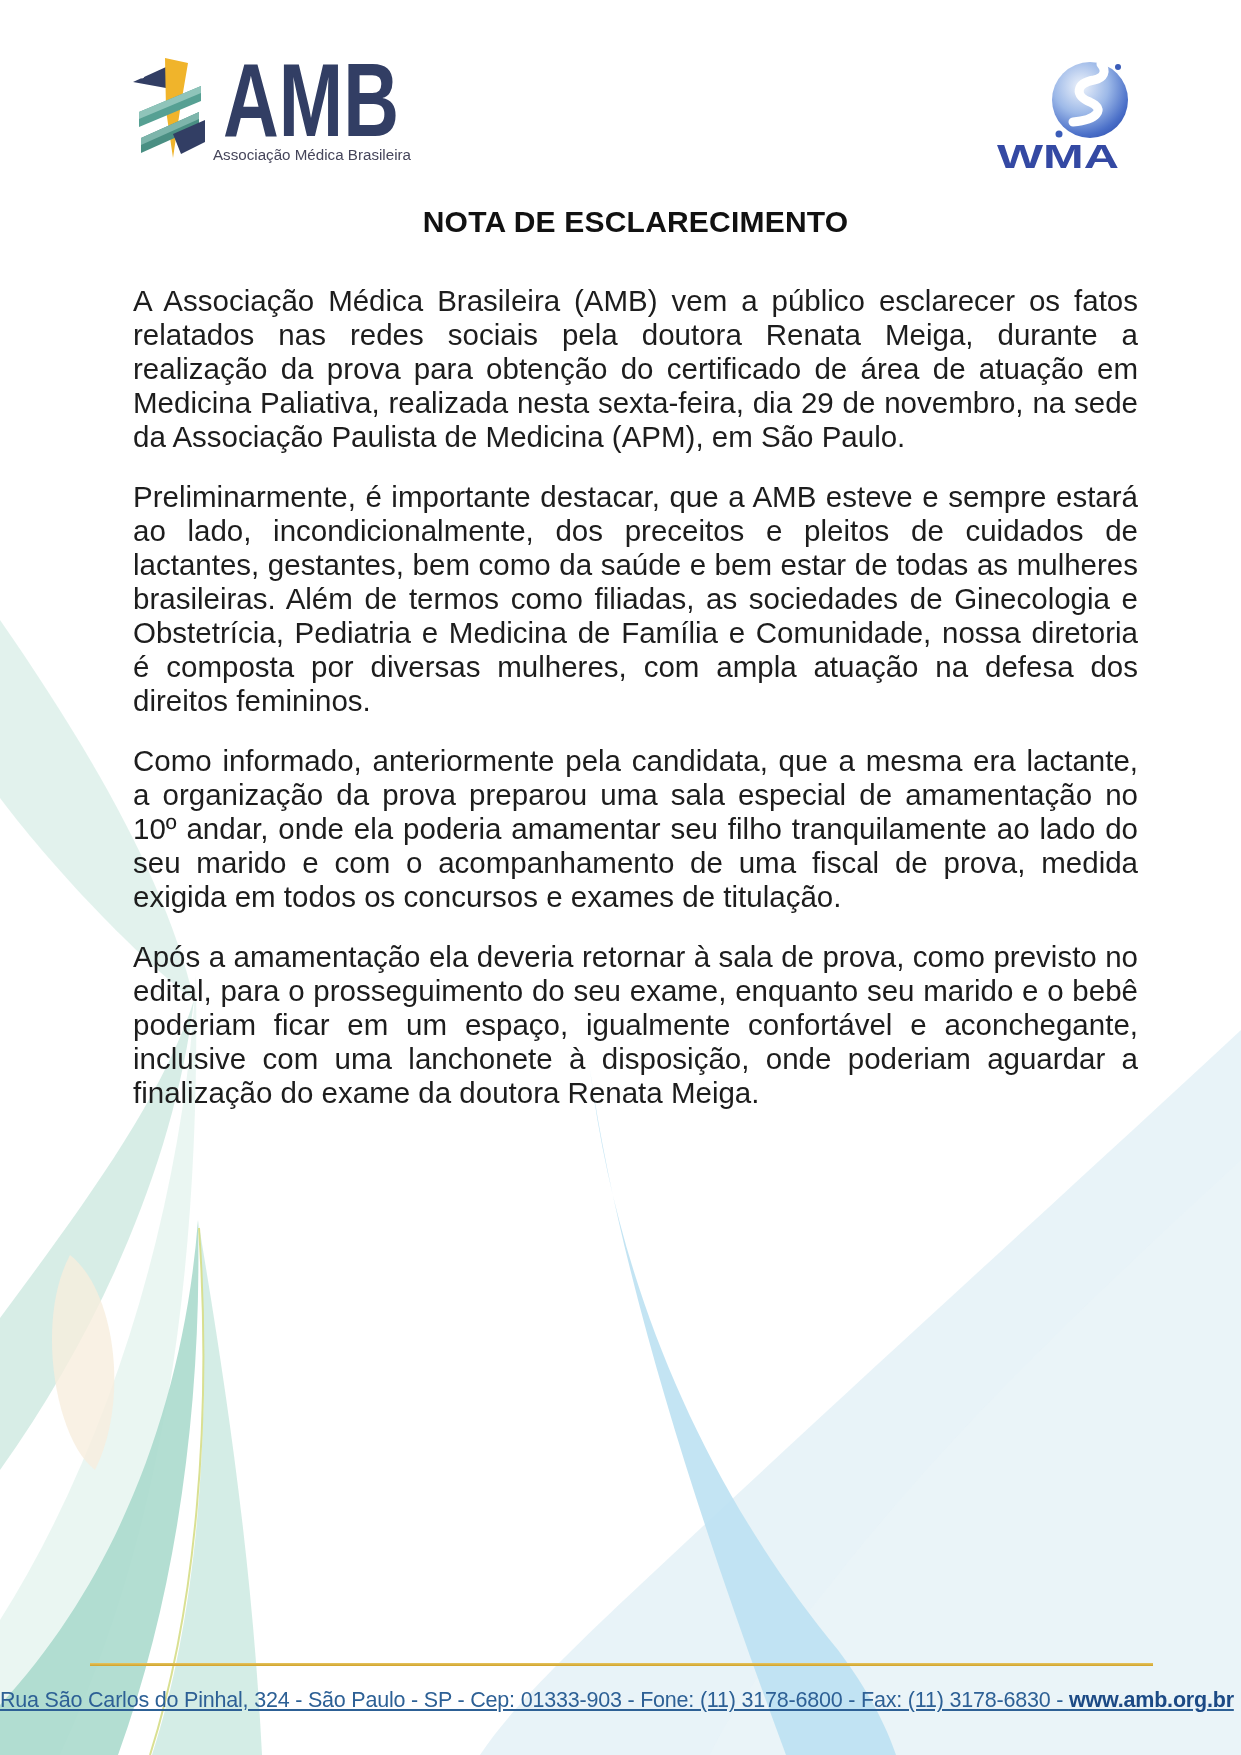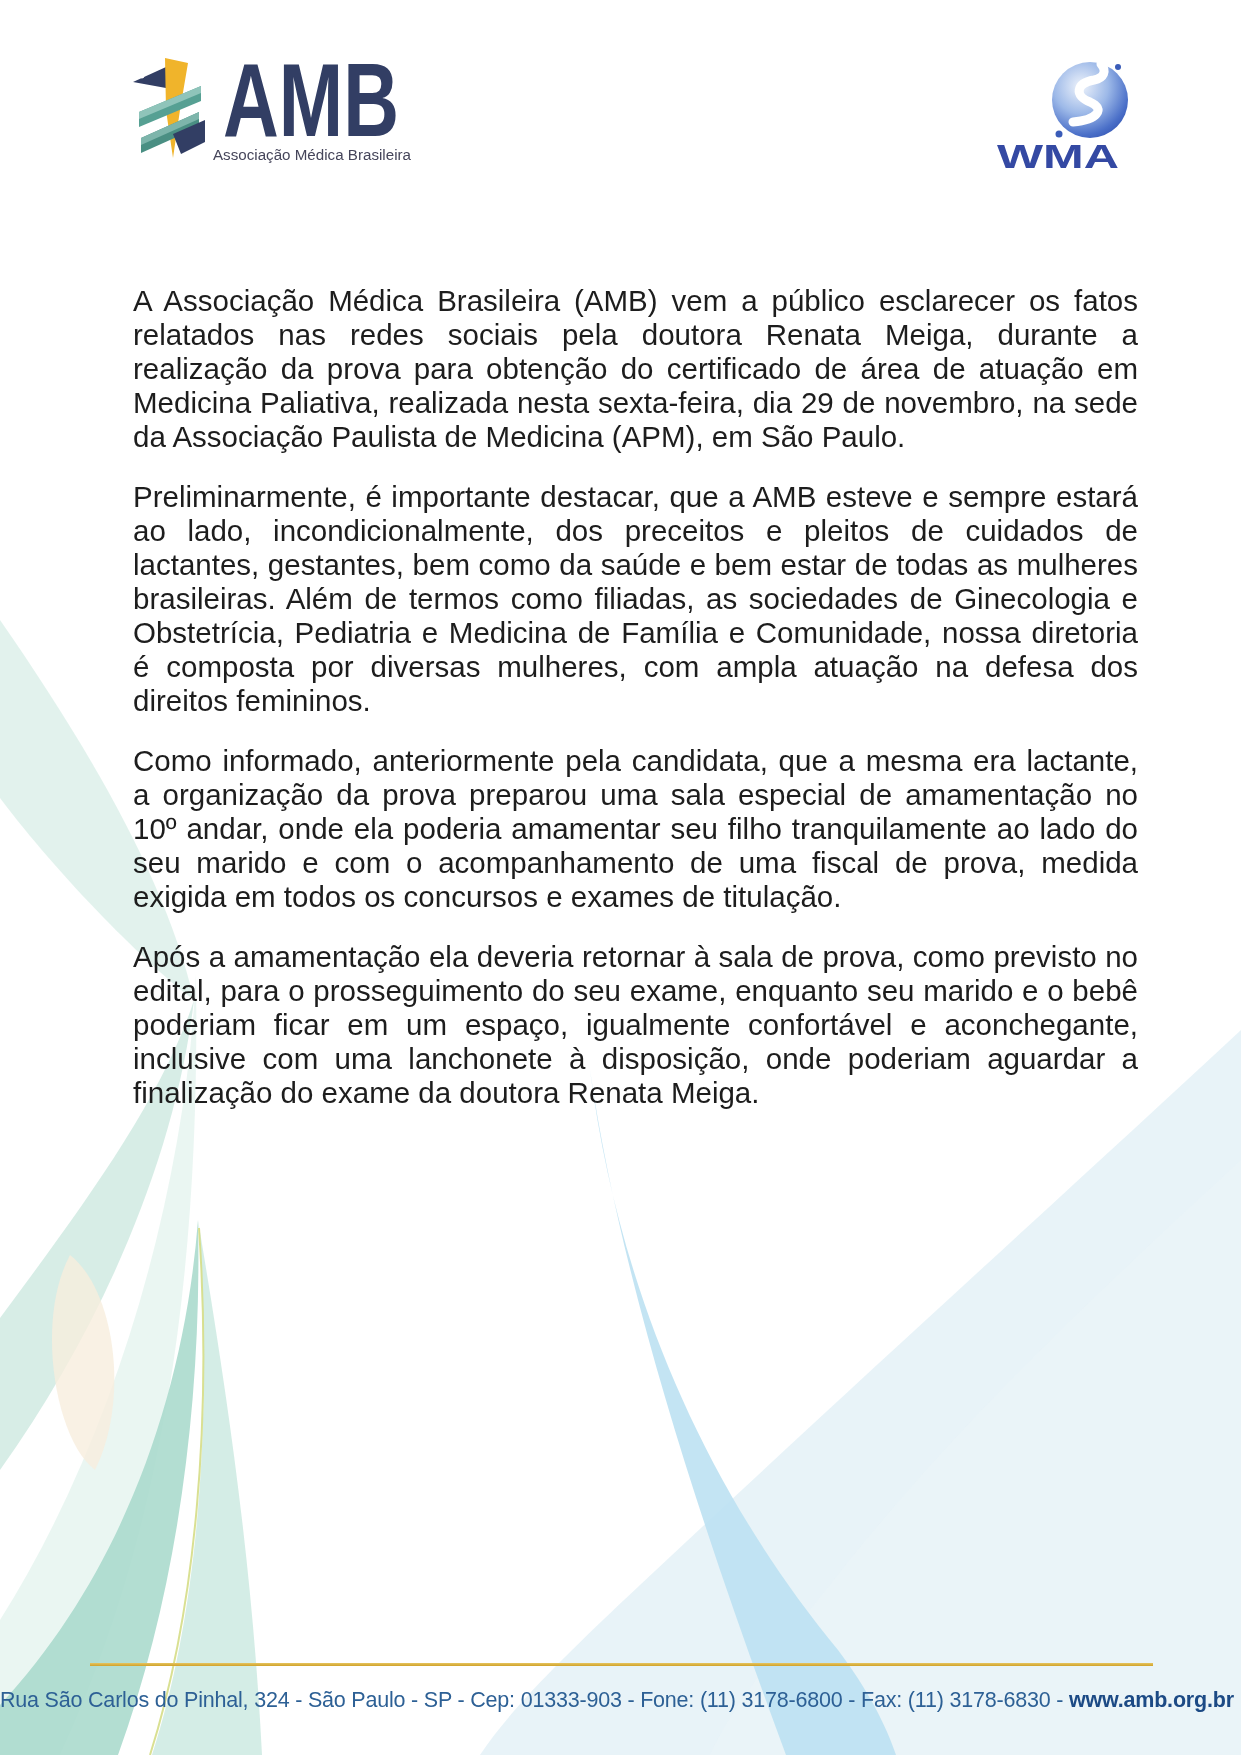--- a/index.html
+++ b/index.html
@@ -40,20 +40,21 @@
   .footer-rule{
     left:90px;top:1663px;width:1063px;height:3px;
     background:linear-gradient(#e6c45f,#cfa22a);
   }
   .footer-text{
     left:0;top:1688px;width:1093px;
     text-align:center;
     font-size:21.5px;color:#2d6095;
     letter-spacing:-0.2px;
     white-space:nowrap;
+    text-decoration:underline;
   }
   .footer-text .site{font-weight:700;color:#1c4a85;}
 </style>
 </head>
 <body>
 
 <div class="page">
 
   <svg class="watermarks" width="1241" height="1755" viewBox="0 0 1241 1755" aria-hidden="true">
 
@@ -106,20 +107,21 @@
     <g>
       <circle cx="93" cy="44" r="38" fill="url(#wmaGlobe)"></circle>
       <circle cx="62" cy="78" r="3.5" fill="#3a5cb8"></circle>
       <circle cx="121" cy="11" r="3" fill="#3a5cb8"></circle>
       <path d="M76,66 C100,64 109,53 93,46 C77,40 79,27 97,24 C107,22 110,15 104,8" fill="none" stroke="#ffffff" stroke-width="9" stroke-linecap="round"></path>
       <path d="M101,7 L111,3 M104,10 L113,9" fill="none" stroke="#ffffff" stroke-width="2.5" stroke-linecap="round"></path>
     </g>
     <text x="61" y="112" font-size="34" font-weight="bold" fill="#3449a3" text-anchor="middle" textLength="122" lengthAdjust="spacingAndGlyphs">WMA</text>
   </svg>
 
+  <div class="layer doc-title">NOTA DE ESCLARECIMENTO</div>
 
   <main class="layer doc-body">
     <p>A Associação Médica Brasileira (AMB) vem a público esclarecer os fatos relatados nas redes sociais pela doutora Renata Meiga, durante a realização da prova para obtenção do certificado de área de atuação em Medicina Paliativa, realizada nesta sexta-feira, dia 29 de novembro, na sede da Associação Paulista de Medicina (APM), em São Paulo.</p>
     <p>Preliminarmente, é importante destacar, que a AMB esteve e sempre estará ao lado, incondicionalmente, dos preceitos e pleitos de cuidados de lactantes, gestantes, bem como da saúde e bem estar de todas as mulheres brasileiras. Além de termos como filiadas, as sociedades de Ginecologia e Obstetrícia, Pediatria e Medicina de Família e Comunidade, nossa diretoria é composta por diversas mulheres, com ampla atuação na defesa dos direitos femininos.</p>
     <p>Como informado, anteriormente pela candidata, que a mesma era lactante, a organização da prova preparou uma sala especial de amamentação no 10º andar, onde ela poderia amamentar seu filho tranquilamente ao lado do seu marido e com o acompanhamento de uma fiscal de prova, medida exigida em todos os concursos e exames de titulação.</p>
     <p>Após a amamentação ela deveria retornar à sala de prova, como previsto no edital, para o prosseguimento do seu exame, enquanto seu marido e o bebê poderiam ficar em um espaço, igualmente confortável e aconchegante, inclusive com uma lanchonete à disposição, onde poderiam aguardar a finalização do exame da doutora Renata Meiga.</p>
   </main>
 
   <div class="layer footer-rule"></div>
   <div class="layer footer-text"><span>Rua São Carlos do Pinhal, 324 - São Paulo - SP - Cep: 01333-903 - Fone: (11) 3178-6800 - Fax: (11) 3178-6830 - </span><span class="site">www.amb.org.br</span></div>

